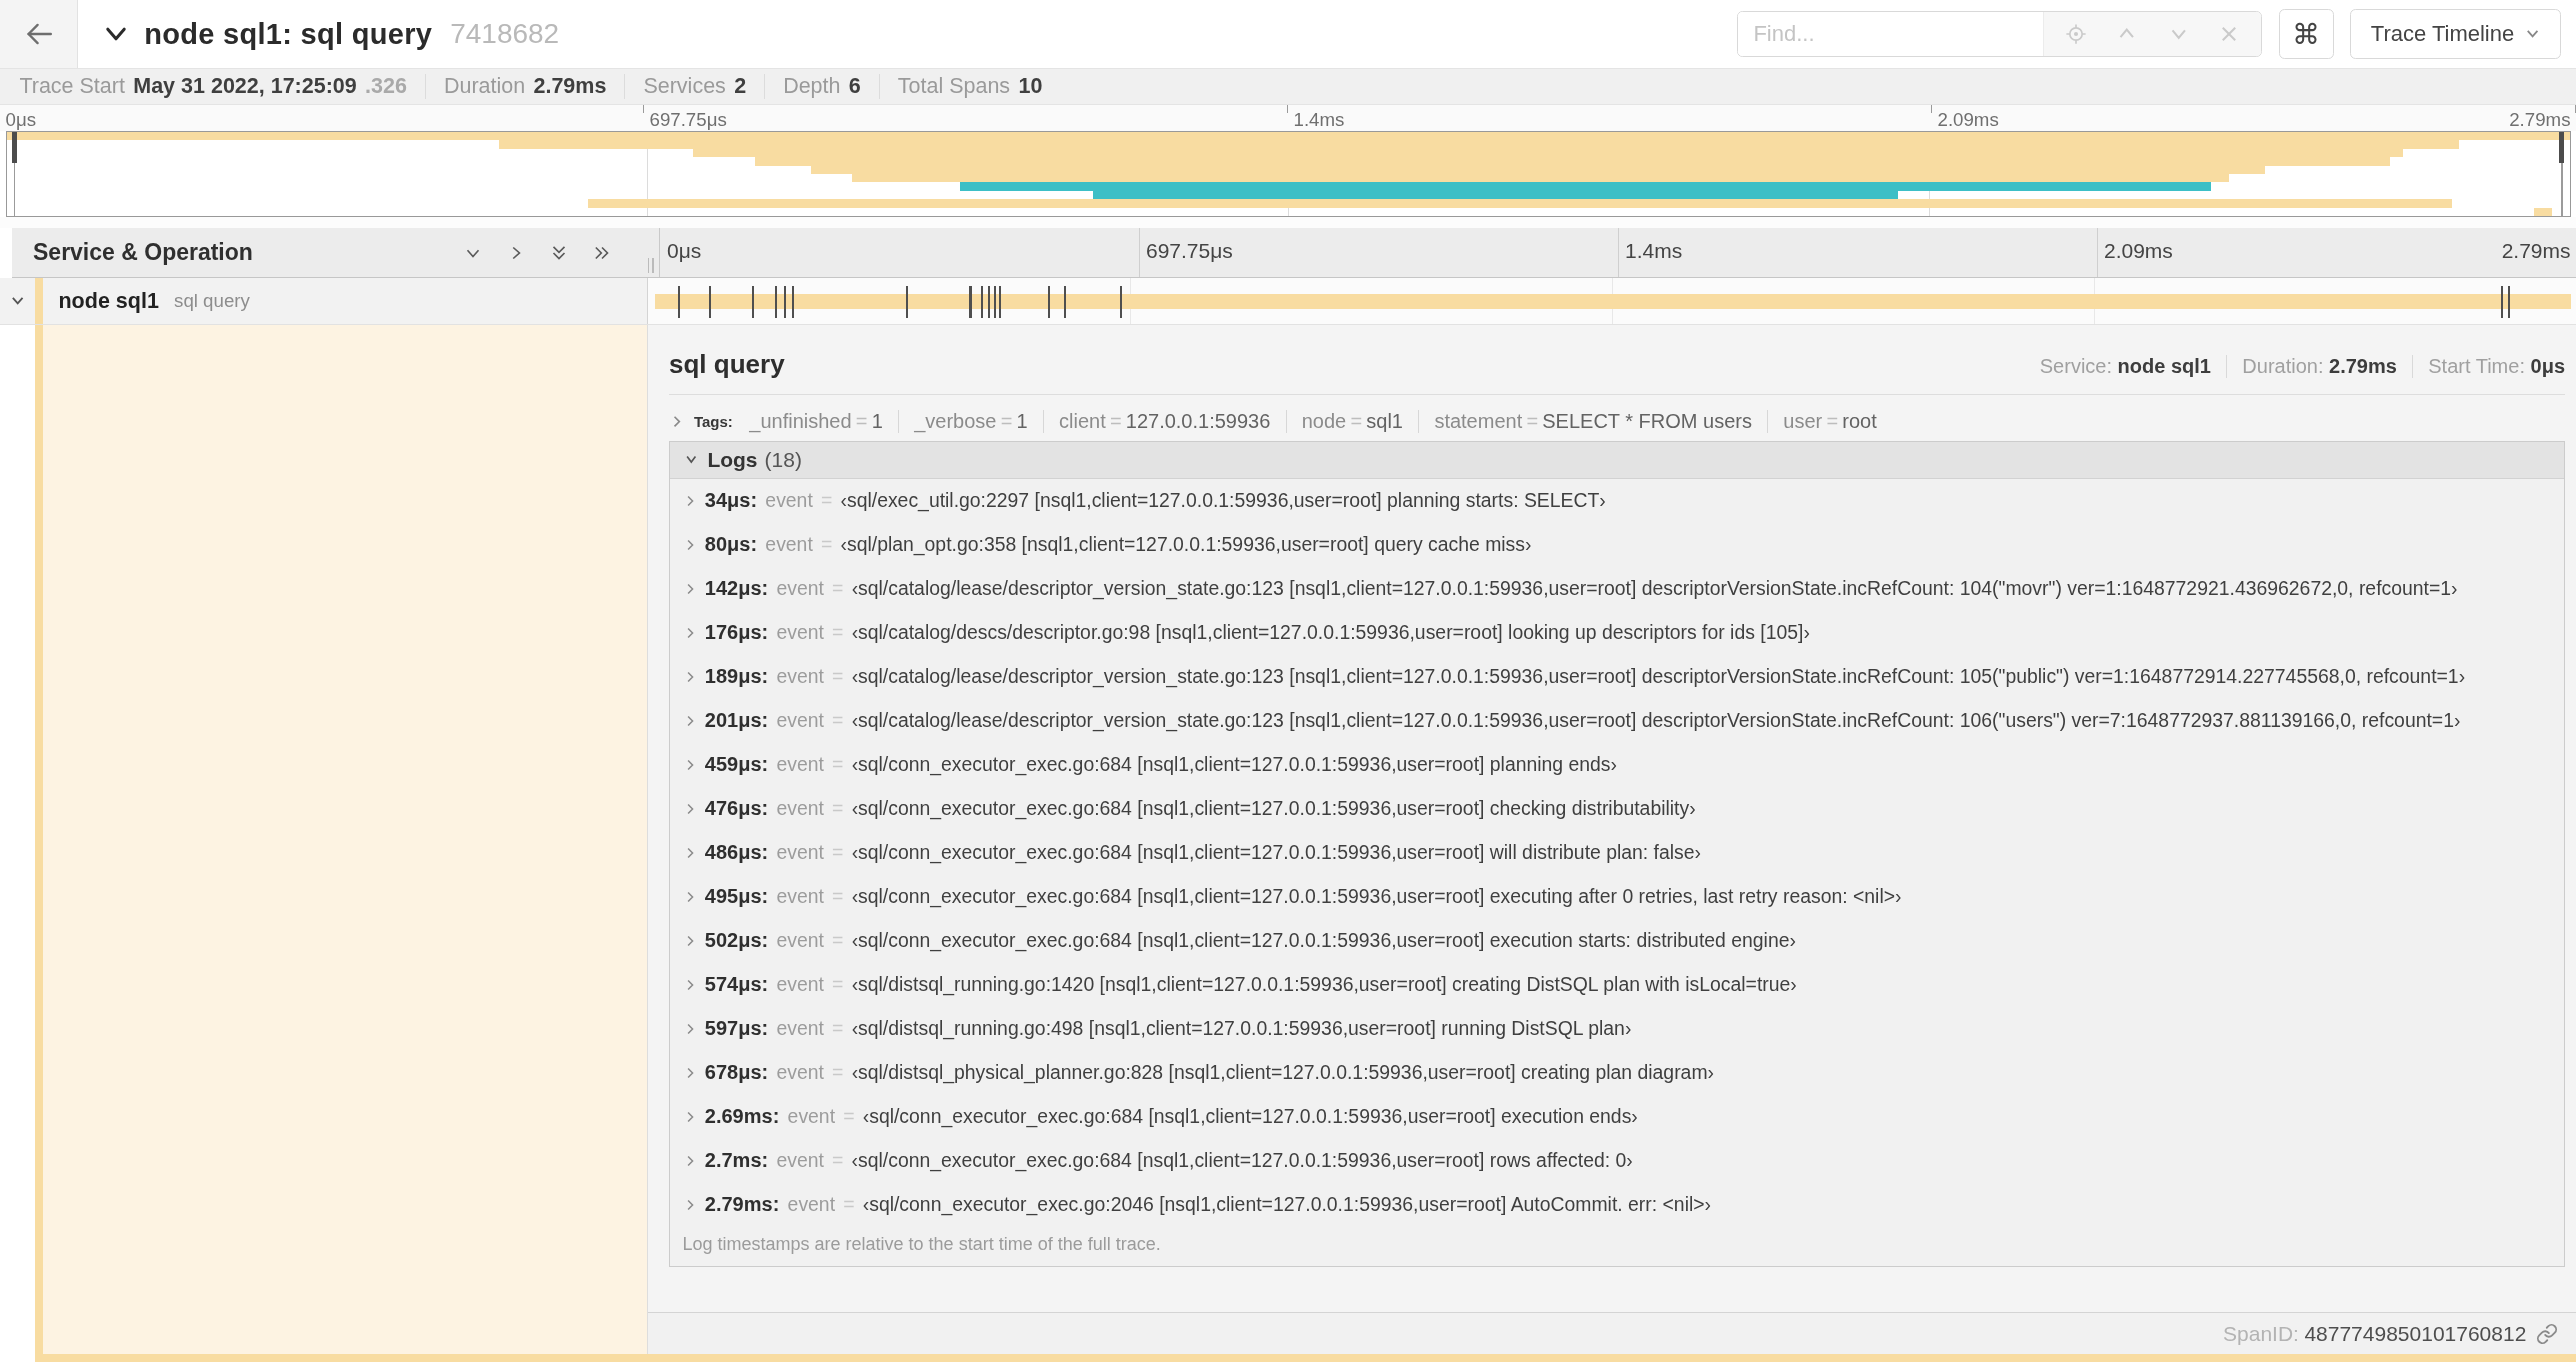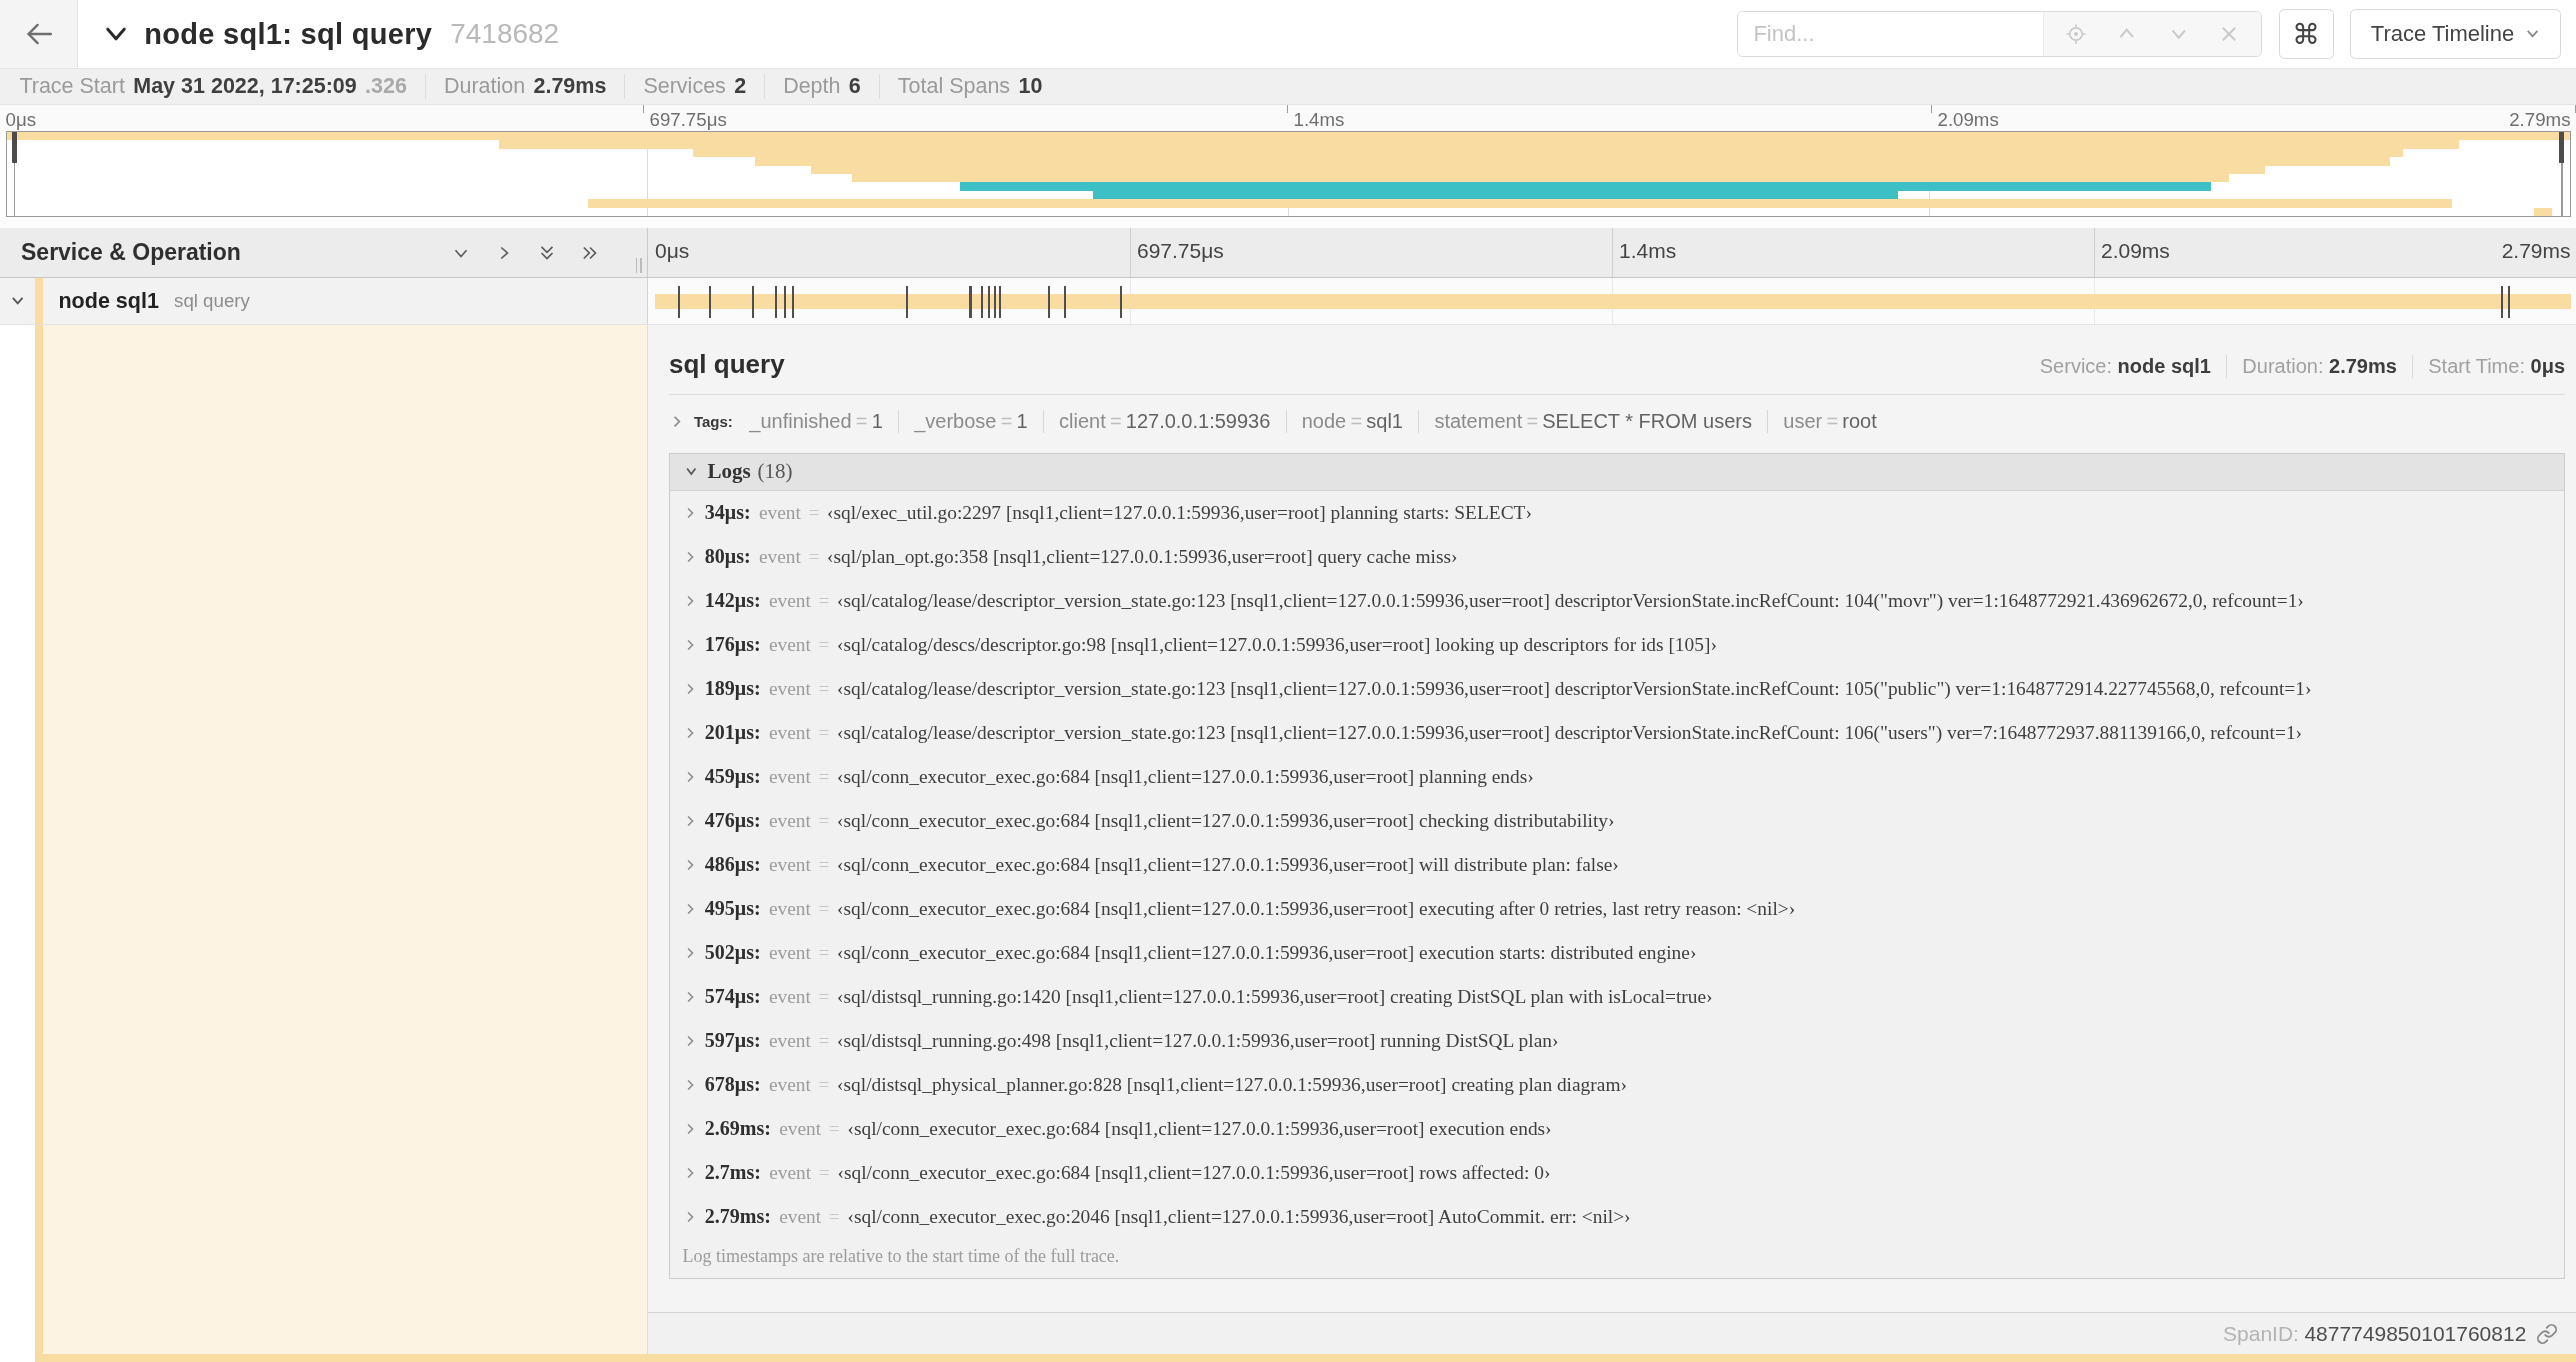--- a/index.html
+++ b/index.html
@@ -46,21 +46,21 @@
   .mini-canvas { height:86px; margin:0 5.5px; border:0.7px solid #999; background:#fff;
     position:relative; flex:none; overflow:hidden; }
   .mini-grid { position:absolute; top:0; bottom:0; width:0.7px; background:#dcdcdc; }
   .mini-row { height:8.4px; position:relative; }
   .mini-bar { position:absolute; top:0; bottom:0; }
   .scrub { position:absolute; top:0; width:4.8px; height:30.5px; background:#4c4c4c; z-index:3; }
   .scrub-line { position:absolute; top:0; bottom:0; width:1.4px; background:#9b9b9b; z-index:2; }
   .mini-gap { height:11px; background:#fcfcfc; flex:none; }
 
   
-  .tl-header { height:50px; display:flex; background:#ececec; border-bottom:1.4px solid #c6c6c6; flex:none; }
+  .tl-header { height:50px; display:flex; background:#ececec; border-bottom:1.4px solid #c6c6c6; flex:none;margin-left:12px; }
   .tl-left { width:647px; flex:none; display:flex; align-items:center; padding-left:21px; position:relative; }
   .tl-left-title { font-size:23px; font-weight:bold; color:#2f2f2f; }
   .tl-left-icons { position:absolute; right:46px; display:flex; align-items:center; gap:21px; }
   .grip { position:absolute; right:5.5px; bottom:4.2px; display:flex; gap:2.8px; }
   .grip i { display:block; width:1.4px; height:15.2px; background:#bbb; }
   .tl-right { flex:1; position:relative; border-left:1.4px solid #c9c9c9; }
   .tl-right .tick { position:absolute; top:11px; font-size:21px; color:#444; padding-left:7px; white-space:nowrap; }
   .tl-right .tick.end { transform:translateX(-100%); padding-left:0; padding-right:5.5px; }
   .tl-grid-dark { position:absolute; top:0; bottom:0; width:0.7px; background:#cfcfcf; }
 
@@ -94,21 +94,21 @@
   .d-meta .lbl { color:#a0a0a0; }
   .d-meta .val { color:#3d3d3d; font-weight:bold; }
   .d-divider { border-bottom:0.7px solid #ddd; margin-top:14px; }
   .tags-row { display:flex; align-items:center; margin-top:15.2px; }
   .tags-label { font-size:15px; font-weight:bold; color:#383838; margin:0 5.5px 0 9.7px; }
   .tag-item { font-size:20px; padding:0 15.2px; border-left:0.7px solid #d7d7d7; white-space:nowrap; }
   .tag-item:first-of-type { border-left:none; padding-left:11px; }
   .tag-item .k { color:#8b8b8b; }
   .tag-item .eq { color:#bdbdbd; padding:0 4.2px; }
   .tag-item .v { color:#636363; }
-  .logs-box { margin-top:20px; border:0.7px solid #ccc; background:#f1f1f1;font-family:Liberation Serif, serif; }
+  .logs-box { margin-top:8px; border:0.7px solid #ccc; background:#f1f1f1; }
   .logs-header { height:37px; background:#e3e3e3; border-bottom:0.7px solid #d2d2d2;
     display:flex; align-items:center; padding-left:12.5px; cursor:pointer; }
   .logs-title { font-size:21px; font-weight:bold; color:#333; margin-left:8.3px; }
   .logs-count { font-size:21px; color:#555; margin-left:7px; font-weight:normal; }
   .log-row { height:44px; display:flex; align-items:center; padding-left:12.5px; cursor:pointer; }
   .log-time { font-size:20px; font-weight:bold; color:#2f2f2f; margin:0 8.3px; white-space:nowrap; }
   .log-text { font-size:19.4px; white-space:nowrap; }
   .log-text .k { color:#9c9c9c; }
   .log-text .eq { color:#c9c9c9; padding:0 2.8px; }
   .log-text .v { color:#3f3f3f; }

